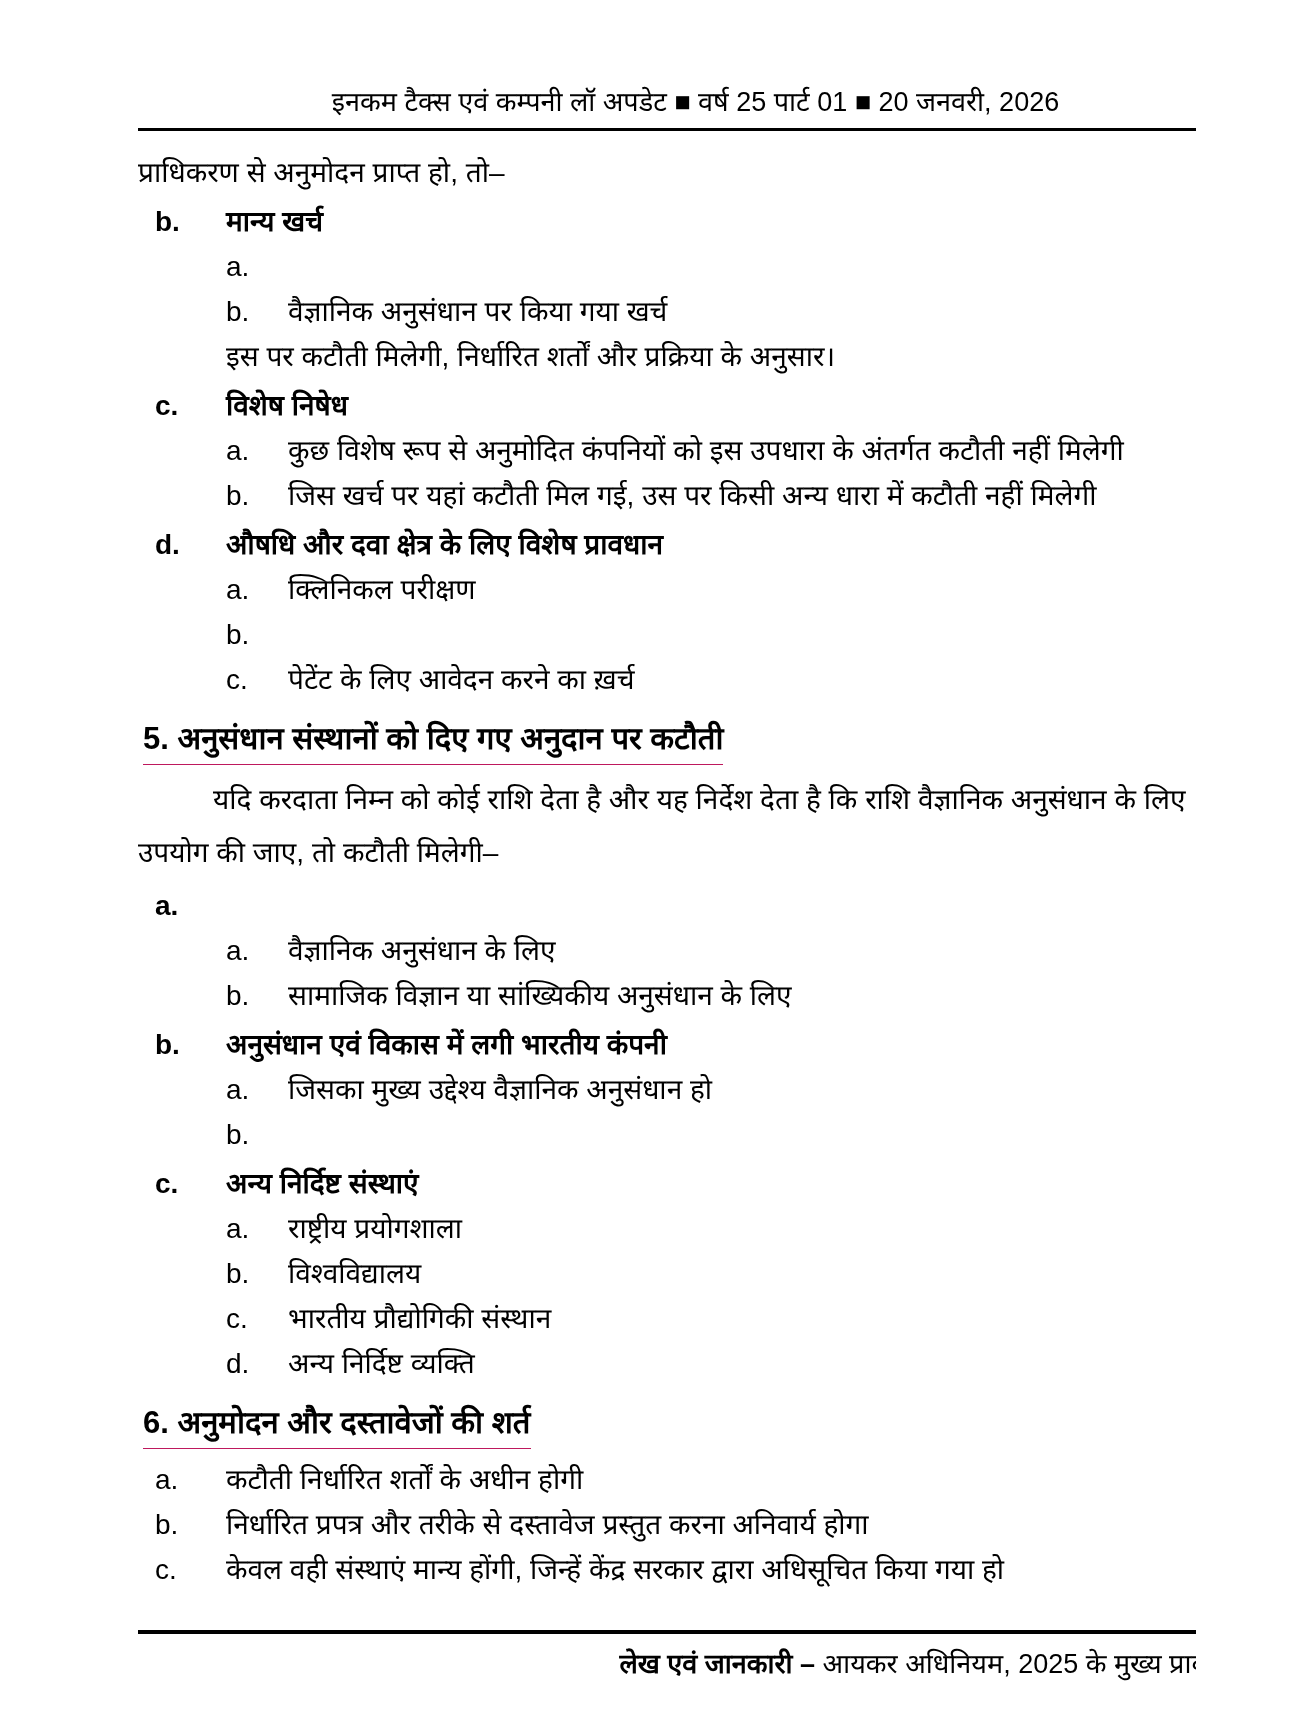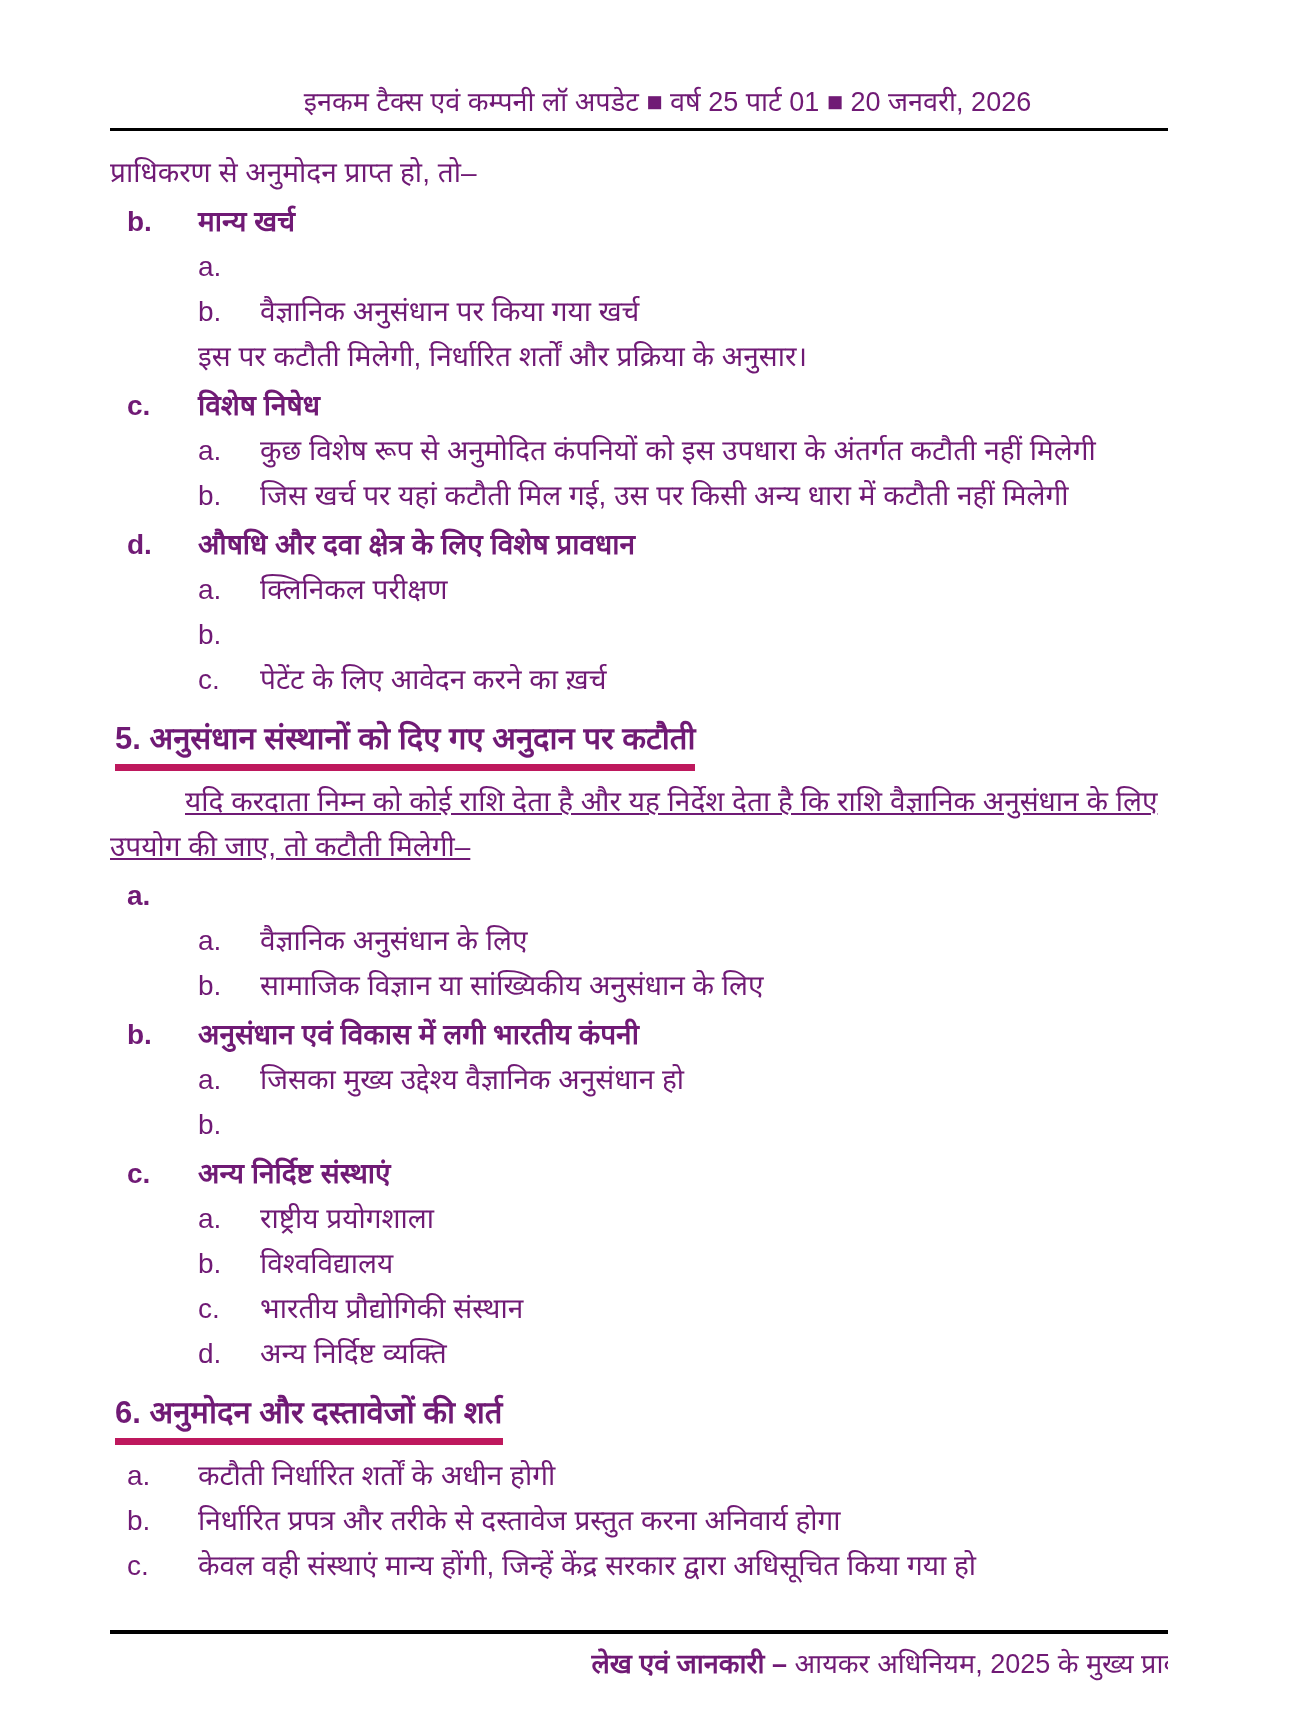--- a/index.html
+++ b/index.html
@@ -5,23 +5,24 @@
   html, body {
     margin: 0;
     padding: 0;
     background: #ffffff;
   }
   .page {
     position: relative;
     width: 1168px;
     height: 1733px;
     background: #ffffff;
-    color: #701a75;
+    color: #000000;
     font-family: "Liberation Sans", "DejaVu Sans", sans-serif;
     overflow: hidden;
+    margin-left: 28px;
   }
   
   .header {
     position: absolute;
     left: 110px;
     width: 1115px;
     top: 82px;
     height: 40px;
   }
   .header-title {
@@ -84,30 +85,29 @@
     padding-left: 88px;
   }
   .h2 {
     margin: 16px 0 8px 5px;
     font-size: 31px;
     font-weight: bold;
     line-height: 42px;
   }
   .h2 > span {
     display: inline-block;
-    border-bottom: 7px solid #be185d;
+    border-bottom: 1px solid #be185d;
     padding-bottom: 4px;
     white-space: nowrap;
   }
   .intro {
     font-size: 28px;
-    line-height: 45px;
+    line-height: 53px;
     text-indent: 75px;
     white-space: normal;
-    text-decoration: underline;
   }
   
   .footer-rule {
     position: absolute;
     left: 110px;
     width: 1115px;
     top: 1630px;
     height: 4px;
     background: #000000;
   }

